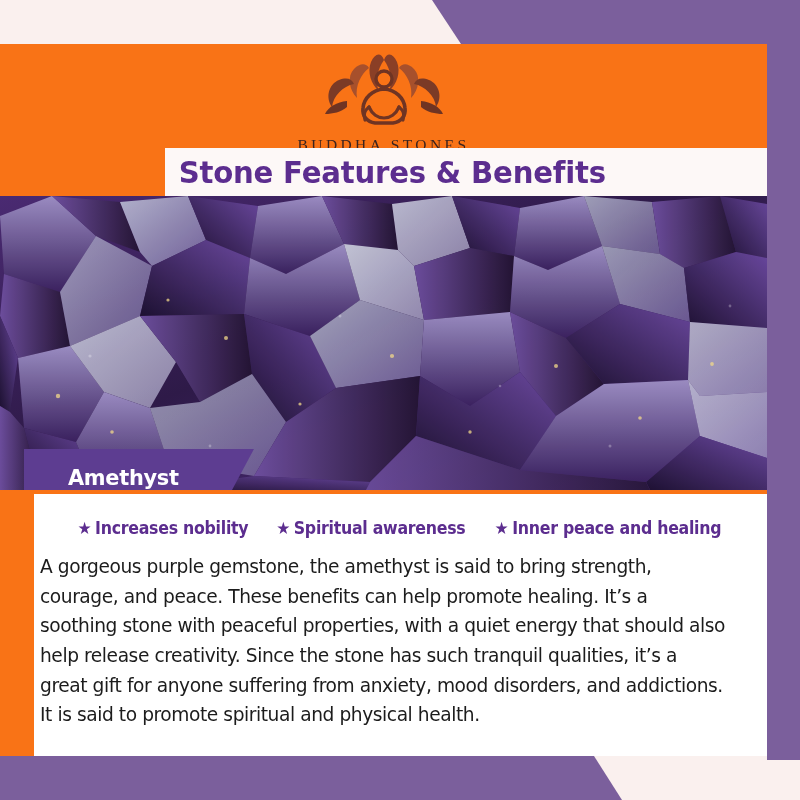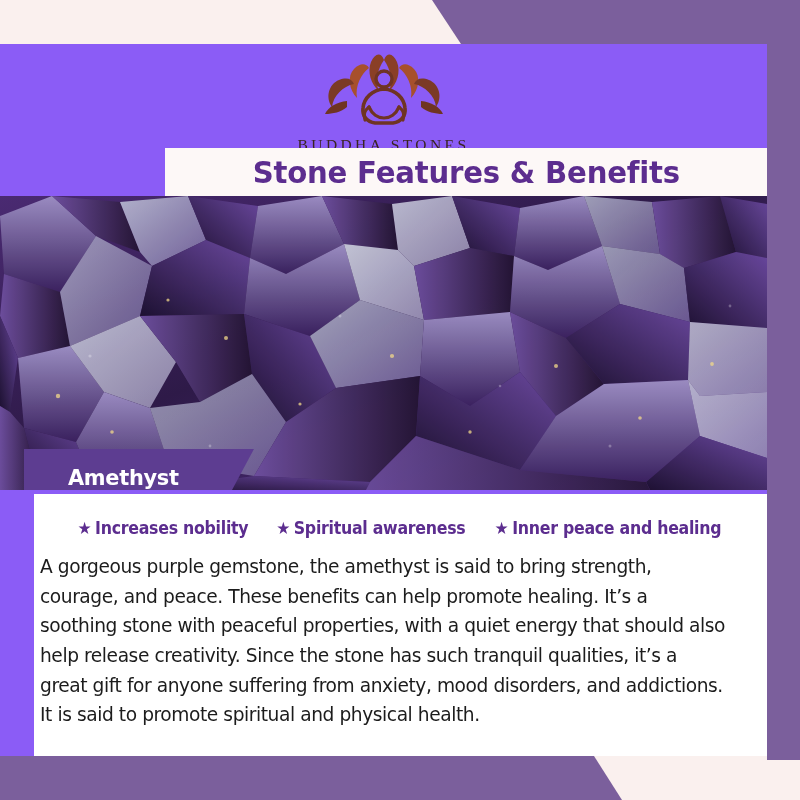--- a/index.html
+++ b/index.html
@@ -29,41 +29,41 @@
     z-index:1;
   }
   .frame-left {
     position:absolute; left:0; bottom:0; width:34px; height:330px;
     background:#7b5f9c; z-index:1;
   }
 
   
   .page {
     position:absolute; top:44px; left:0; width:767px; height:712px;
-    background:#8b5cf6; z-index:2;
+    background:#f97316; z-index:2;
   }
 
   
   .logo-block {
     position:absolute; top:0px; left:0; width:767px; height:141px;
     display:flex; flex-direction:column; align-items:center; justify-content:flex-start;
     padding-top:0px;
   }
   .logo-mark { width:150px; height:95px; }
   .logo-word {
     font-family:"Liberation Serif", serif;
     font-size:15.5px; letter-spacing:3.4px; color:#3a2420;
     margin-top:-3px;
   }
 
   
   .title-panel {
     position:absolute; top:104px; left:165px; width:602px; height:48px;
     background:#fdf8f7;
-    display:flex; align-items:center; justify-content:center;
+    display:flex; align-items:center; 
   }
   .title-text {
     font-family:"DejaVu Sans", sans-serif;
     font-weight:bold;
     font-size:31px;
     color:#5c2d8f;
     letter-spacing:-0.2px;
     transform:scaleX(0.94);
   }
 

